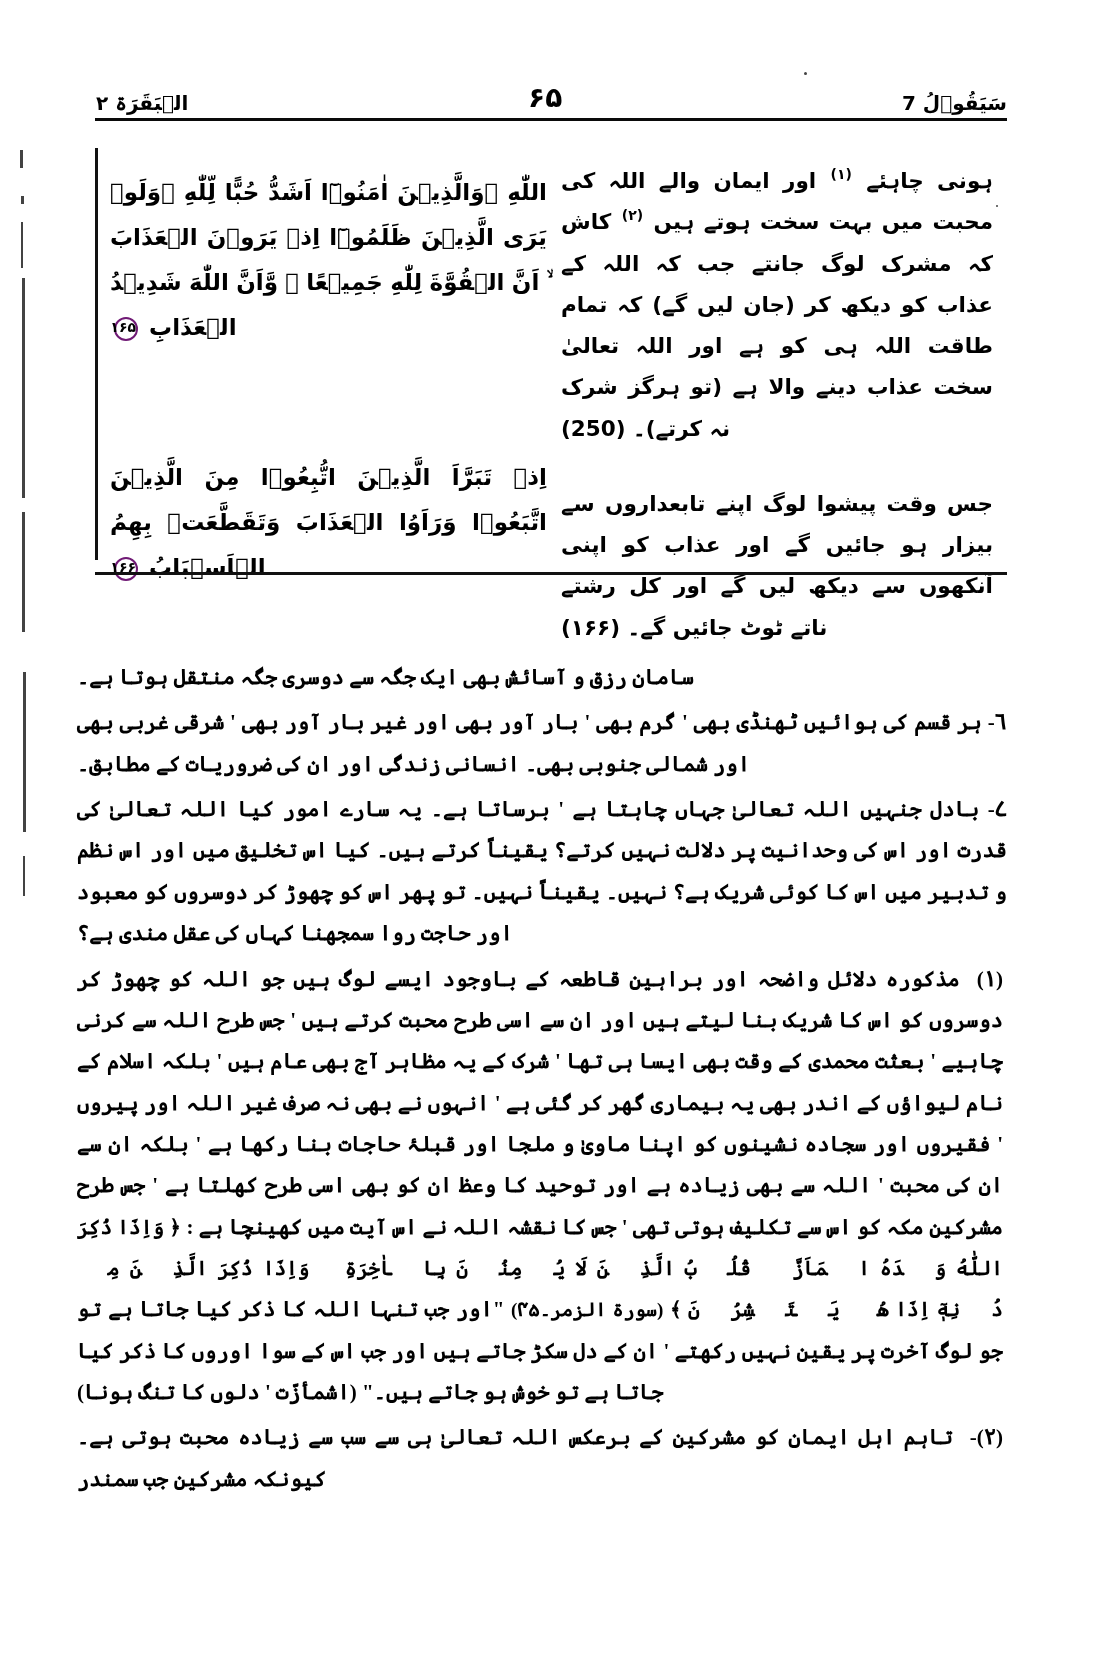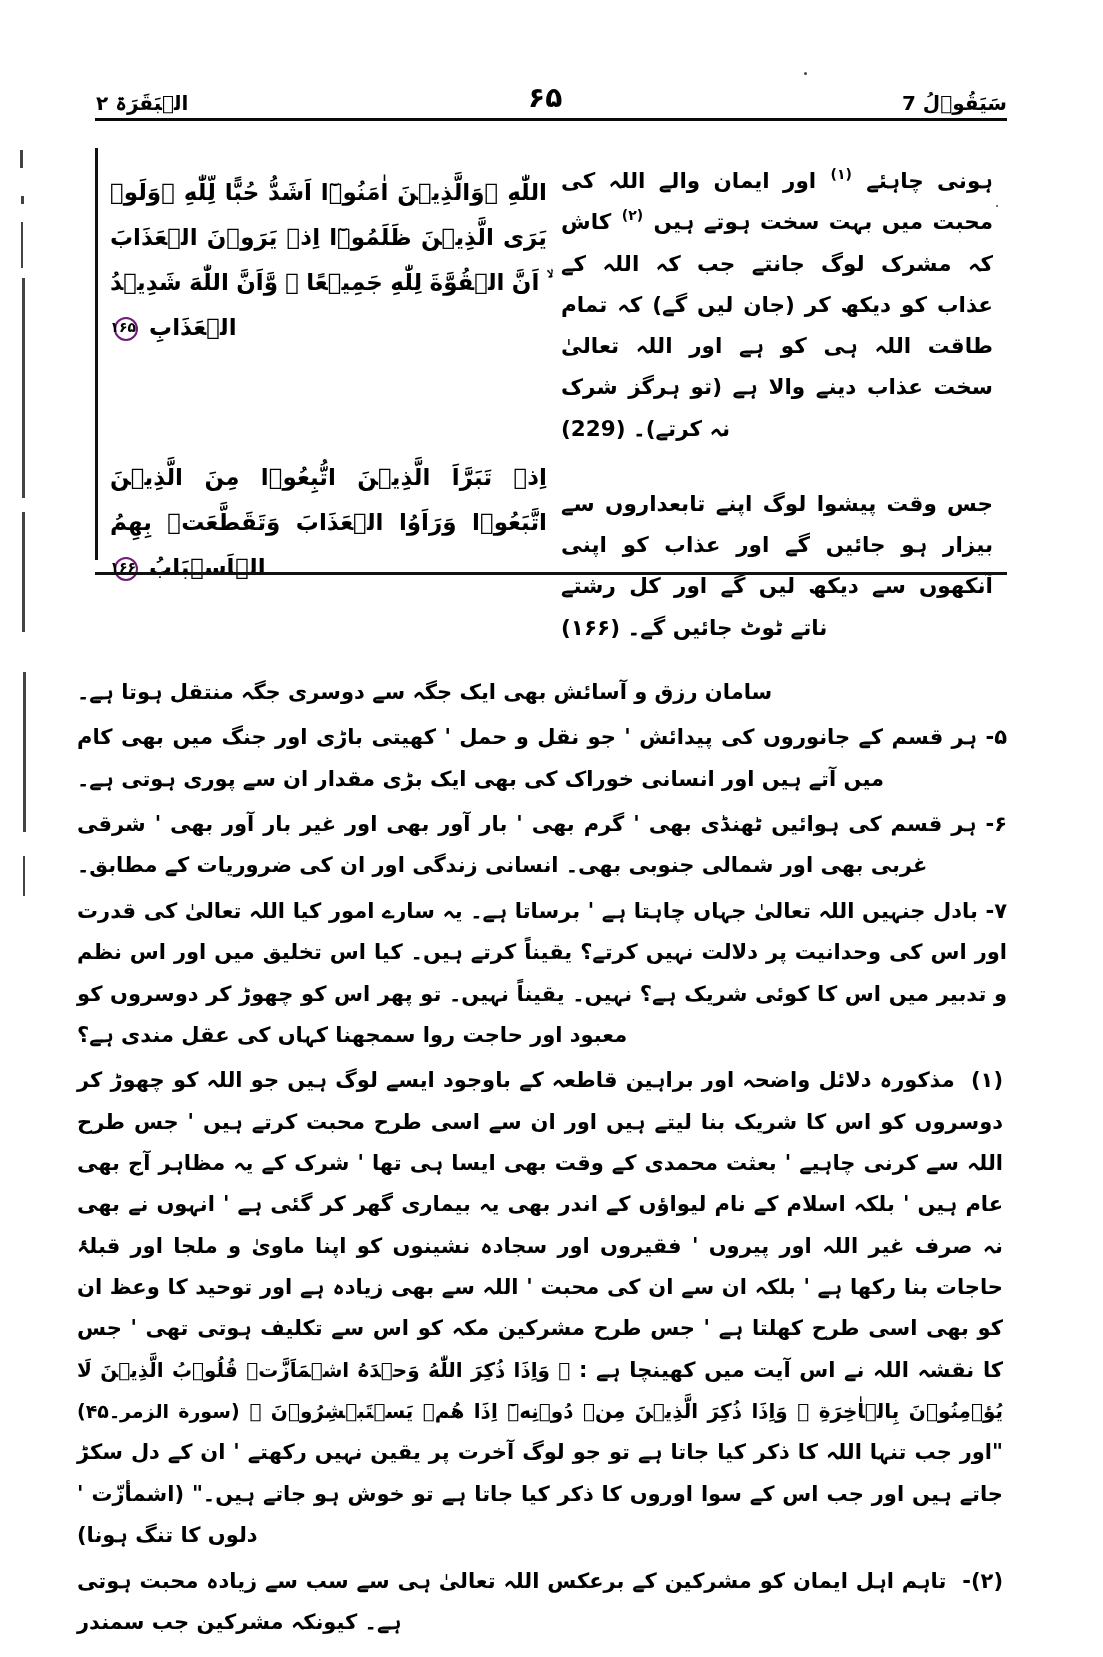--- a/index.html
+++ b/index.html
@@ -134,24 +134,25 @@
     top: 572px;
     right: 96px;
     width: 912px;
     height: 3px;
     background: #111111;
   }
 
   
   .body-zone {
     position: absolute;
-    top: 672px;
+    top: 657px;
     right: 96px;
     width: 930px;
     direction: rtl;
+    font-family: Liberation Serif, serif;
   }
   .body-line,
   .body-para {
     direction: rtl;
     text-align: justify;
     text-align-last: left;
     font-size: 21px;
     line-height: 1.97;
     font-weight: 600;
     margin: 0 0 4px 0;
@@ -202,21 +203,21 @@
 
   <div class="verse-zone">
 
     <div class="col-urdu">
       <div class="tr-block first">
         <span>ہونی چاہئے</span>
         <span class="fn-ref">(۱)</span>
         <span>اور ایمان والے اللہ کی محبت میں بہت سخت ہوتے ہیں</span>
         <span class="fn-ref">(۲)</span>
         <span>کاش کہ مشرک لوگ جانتے جب کہ اللہ کے عذاب کو دیکھ کر (جان لیں گے) کہ تمام طاقت اللہ ہی کو ہے اور اللہ تعالیٰ سخت عذاب دینے والا ہے (تو ہرگز شرک نہ کرتے)۔</span>
-        <span>(229)</span>
+        <span>(250)</span>
       </div>
 
       <div class="tr-block second">
         <span>جس وقت پیشوا لوگ اپنے تابعداروں سے بیزار ہو جائیں گے اور عذاب کو اپنی آنکھوں سے دیکھ لیں گے اور کل رشتے ناتے ٹوٹ جائیں گے۔</span>
         <span>(۱۶۶)</span>
       </div>
     </div>
 
     <div class="col-arabic">
       <div class="ayah-block first">
@@ -228,21 +229,20 @@
         <span class="ayah-num">۱۶۶</span>
       </div>
     </div>
 
   </div>
 
   <div class="mid-rule"></div>
 
   <div class="body-zone">
     <p class="body-line">سامان رزق و آسائش بھی ایک جگہ سے دوسری جگہ منتقل ہوتا ہے۔</p>
-    <p class="body-line">۵- ہر قسم کے جانوروں کی پیدائش ' جو نقل و حمل ' کھیتی باڑی اور جنگ میں بھی کام میں آتے ہیں اور انسانی خوراک کی بھی ایک بڑی مقدار ان سے پوری ہوتی ہے۔</p>
     <p class="body-line">۶- ہر قسم کی ہوائیں ٹھنڈی بھی ' گرم بھی ' بار آور بھی اور غیر بار آور بھی ' شرقی غربی بھی اور شمالی جنوبی بھی۔ انسانی زندگی اور ان کی ضروریات کے مطابق۔</p>
     <p class="body-line">۷- بادل جنہیں اللہ تعالیٰ جہاں چاہتا ہے ' برساتا ہے۔ یہ سارے امور کیا اللہ تعالیٰ کی قدرت اور اس کی وحدانیت پر دلالت نہیں کرتے؟ یقیناً کرتے ہیں۔ کیا اس تخلیق میں اور اس نظم و تدبیر میں اس کا کوئی شریک ہے؟ نہیں۔ یقیناً نہیں۔ تو پھر اس کو چھوڑ کر دوسروں کو معبود اور حاجت روا سمجھنا کہاں کی عقل مندی ہے؟</p>
 
     <p class="body-para indent-note">
       <span class="note-marker">(۱)</span>
       <span>مذکورہ دلائل واضحہ اور براہین قاطعہ کے باوجود ایسے لوگ ہیں جو اللہ کو چھوڑ کر دوسروں کو اس کا شریک بنا لیتے ہیں اور ان سے اسی طرح محبت کرتے ہیں ' جس طرح اللہ سے کرنی چاہیے ' بعثت محمدی کے وقت بھی ایسا ہی تھا ' شرک کے یہ مظاہر آج بھی عام ہیں ' بلکہ اسلام کے نام لیواؤں کے اندر بھی یہ بیماری گھر کر گئی ہے ' انہوں نے بھی نہ صرف غیر اللہ اور پیروں ' فقیروں اور سجادہ نشینوں کو اپنا ماویٰ و ملجا اور قبلۂ حاجات بنا رکھا ہے ' بلکہ ان سے ان کی محبت ' اللہ سے بھی زیادہ ہے اور توحید کا وعظ ان کو بھی اسی طرح کھلتا ہے ' جس طرح مشرکین مکہ کو اس سے تکلیف ہوتی تھی ' جس کا نقشہ اللہ نے اس آیت میں کھینچا ہے :</span>
       <span class="inline-quran">﴿ وَاِذَا ذُكِرَ اللّٰهُ وَحۡدَهُ اشۡمَاَزَّتۡ قُلُوۡبُ الَّذِيۡنَ لَا يُؤۡمِنُوۡنَ بِالۡاٰخِرَةِ ۚ وَاِذَا ذُكِرَ الَّذِيۡنَ مِنۡ دُوۡنِهٖٓ اِذَا هُمۡ يَسۡتَبۡشِرُوۡنَ ﴾</span>
       <span class="src-ref">(سورة الزمر۔۴۵)</span>
       <span>"اور جب تنہا اللہ کا ذکر کیا جاتا ہے تو جو لوگ آخرت پر یقین نہیں رکھتے ' ان کے دل سکڑ جاتے ہیں اور جب اس کے سوا اوروں کا ذکر کیا جاتا ہے تو خوش ہو جاتے ہیں۔" (اشمأزّت ' دلوں کا تنگ ہونا)</span>
     </p>

